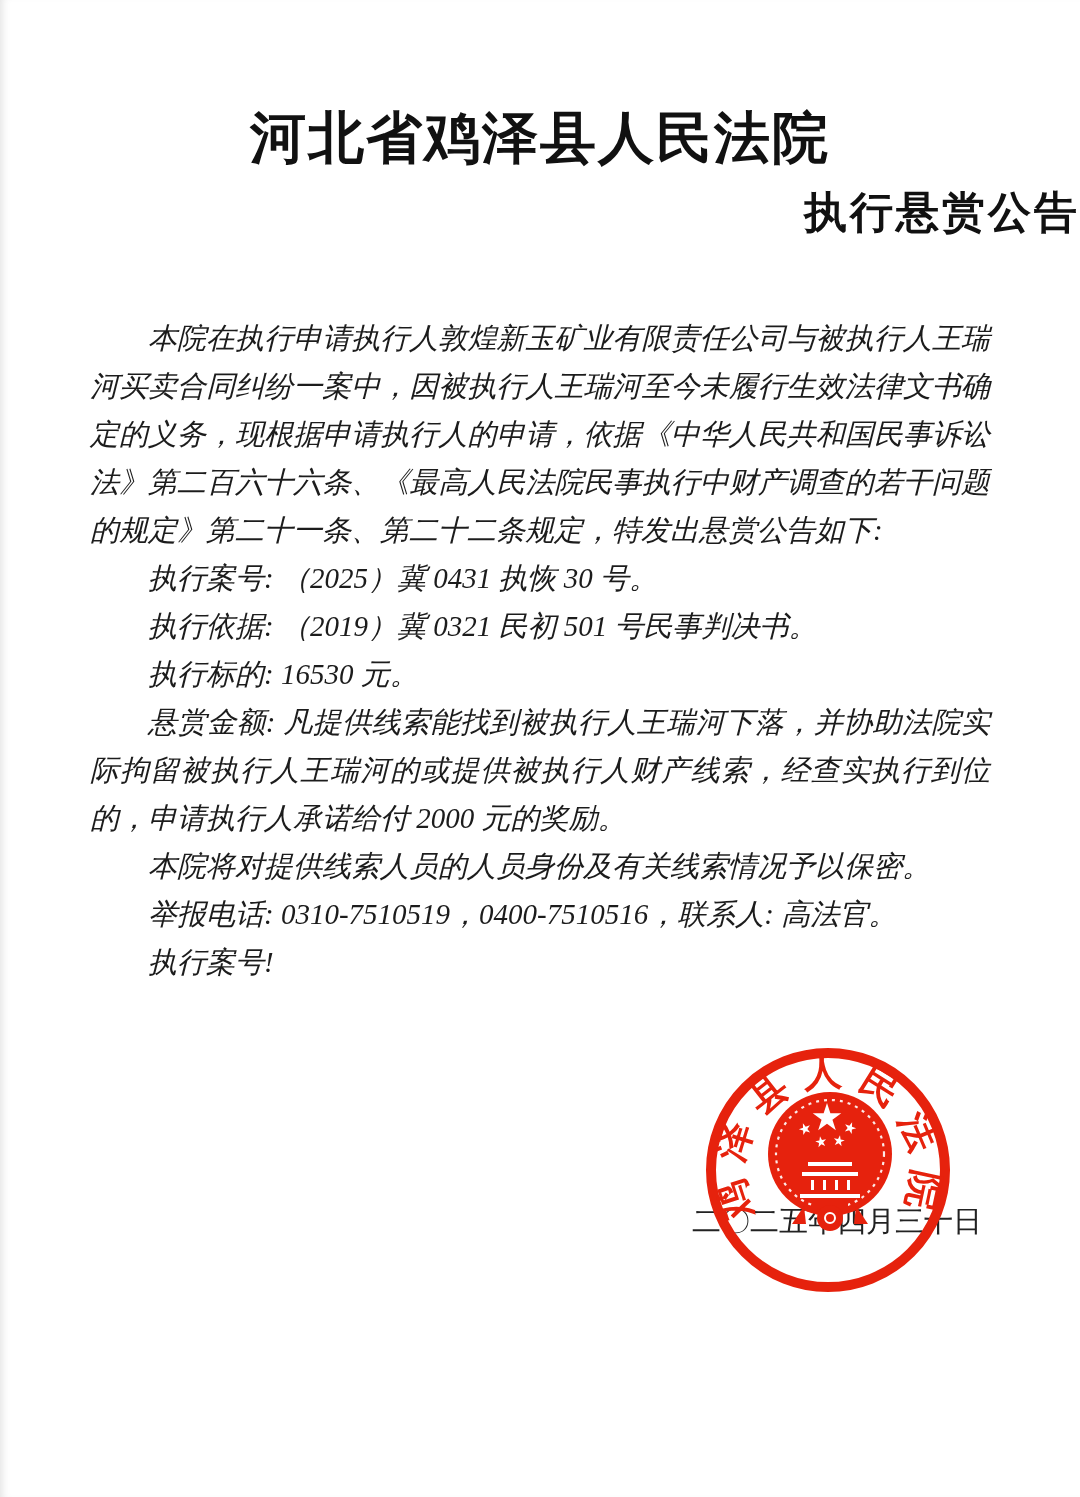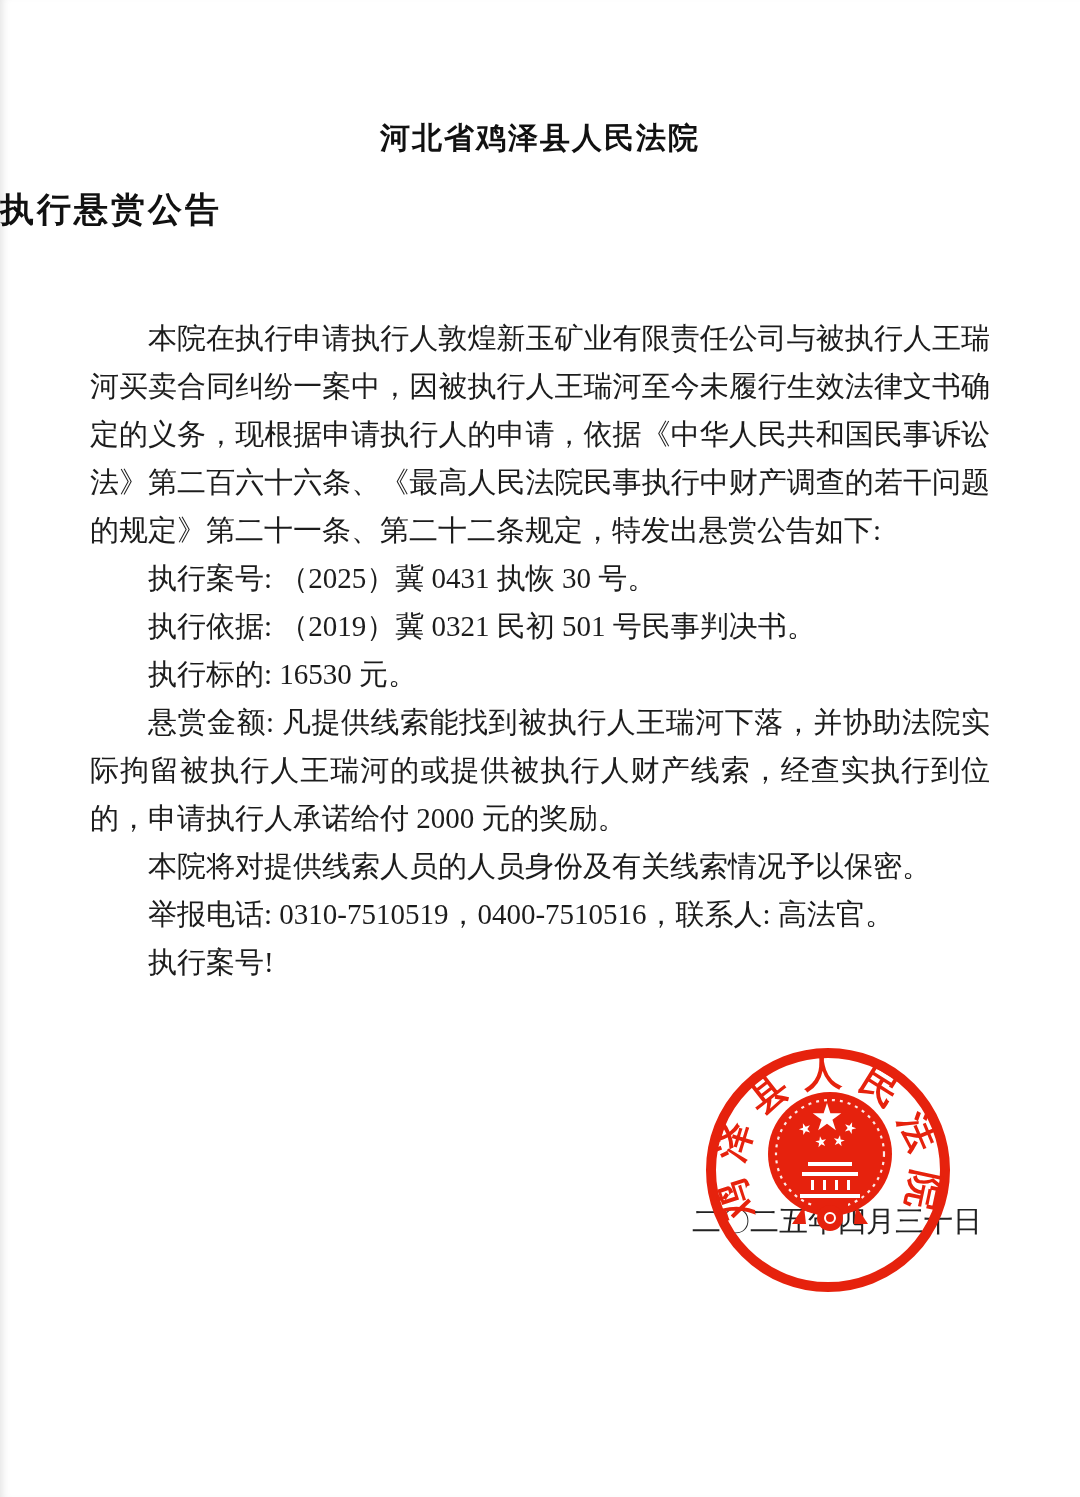--- a/index.html
+++ b/index.html
@@ -16,45 +16,46 @@
     color: #1c1c1c;
     font-family: "Liberation Serif", "DejaVu Serif", serif;
     box-shadow: inset 8px 0 8px -6px rgba(0,0,0,0.12);
   }
   .doc-title-1 {
     margin: 0;
     padding-top: 108px;
     text-align: center;
     font-family: "Liberation Sans", "DejaVu Sans", sans-serif;
     font-weight: 700;
-    font-size: 30px;
+    font-size: 56px;
     line-height: 60px;
     letter-spacing: 2px;
     color: #111111;
   }
   .doc-title-2 {
     margin: 14px 0 0 0;
-    text-align: left;
-    font-family: Liberation Mono, monospace;
+    text-align: right;
+    font-family: Liberation Sans, sans-serif;
     font-weight: 700;
-    font-size: 34px;
+    font-size: 43px;
     line-height: 60px;
     letter-spacing: 3px;
     color: #111111;
   }
   .doc-body {
     margin: 72px 90px 0 90px;
     font-size: 29px;
     line-height: 48px;
     text-align: justify;
   }
   .doc-body p {
     margin: 0;
     text-indent: 2em;
     word-break: break-all;
+    font-style: italic;
   }
   .date-line {
     position: absolute;
     left: 692px;
     top: 1202px;
     font-size: 29px;
     letter-spacing: 0px;
     color: #222222;
     z-index: 1;
     white-space: nowrap;

